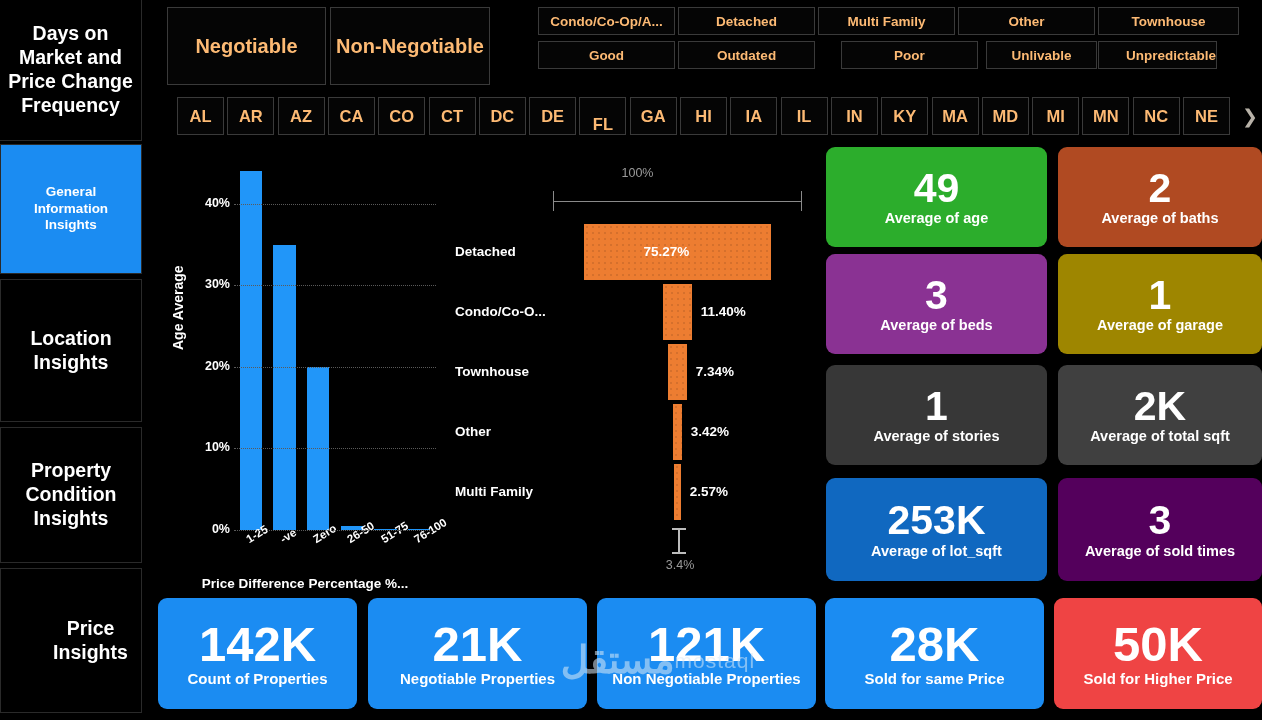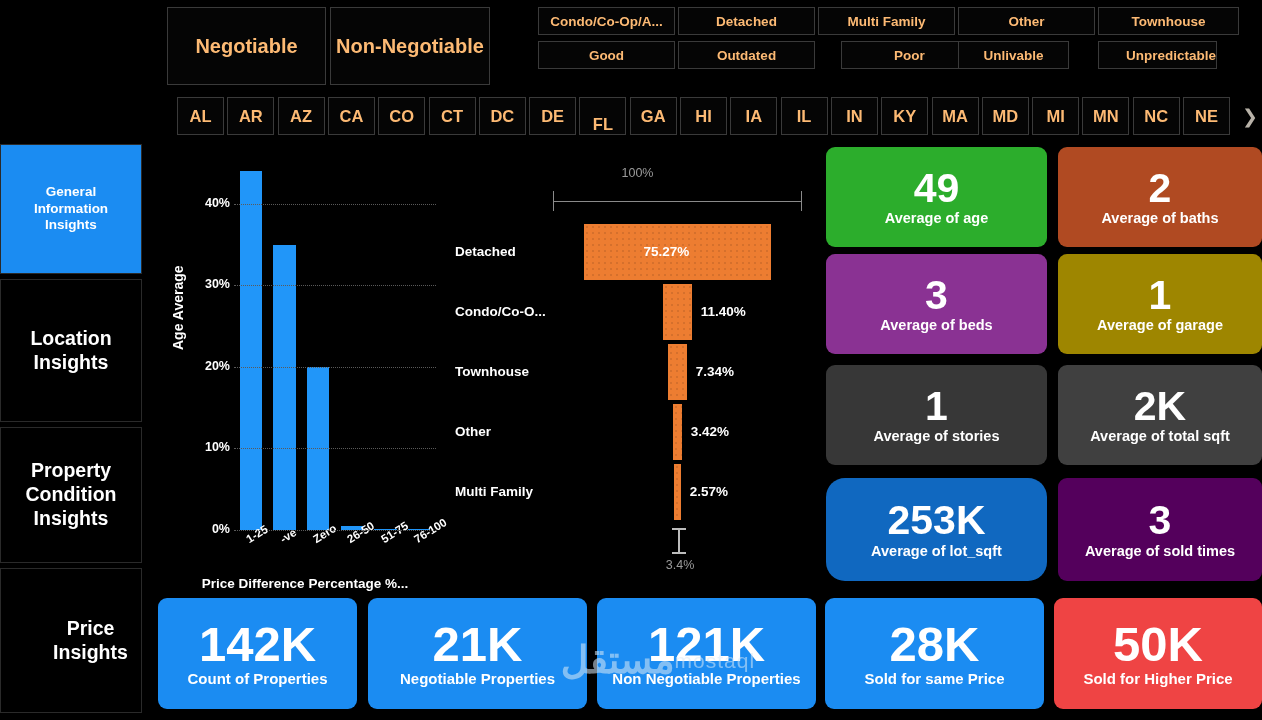--- a/index.html
+++ b/index.html
@@ -214,20 +214,23 @@
   }
   #watermark .wm-ar { font-size: 38px; font-weight: bold; line-height: 1; direction: rtl; }
   #watermark .wm-en { font-size: 21px; letter-spacing: 1px; margin-top: 2px; }
 </style>
 </head>
 <body>
 
 <div id="app">
 
   <div id="sidebar">
+    <div class="nav-item title">
+      <span>Days on Market and Price Change Frequency</span>
+    </div>
     <div class="nav-item n1">
       <span>General Information Insights</span>
     </div>
     <div class="nav-item n2">
       <span>Location Insights</span>
     </div>
     <div class="nav-item n3">
       <span>Property Condition Insights</span>
     </div>
     <div class="nav-item n4">
@@ -264,21 +267,21 @@
   <div id="cond-slicer">
       <div class="slicer-btn cond-btn" style="left:538px;width:137px;">
         <span>Good</span>
       </div>
       <div class="slicer-btn cond-btn" style="left:678px;width:137px;">
         <span>Outdated</span>
       </div>
       <div class="slicer-btn cond-btn" style="left:841px;width:137px;">
         <span>Poor</span>
       </div>
-      <div class="slicer-btn cond-btn" style="left:958px;width:111px;justify-content:center;">
+      <div class="slicer-btn cond-btn" style="left:986px;width:111px;justify-content:center;">
         <span>Unlivable</span>
       </div>
       <div class="slicer-btn cond-btn" style="left:1098px;width:119px;justify-content:flex-end;">
         <span>Unpredictable</span>
       </div>
     </div>
   <div id="state-slicer">
       <div class="slicer-btn state-btn" style="left:177px;width:47px;">
         <span>AL</span>
       </div>
@@ -438,21 +441,21 @@
         <div class="kpi-label">Average of garage</div>
       </div>
       <div class="kpi" style="left:826px;top:365px;width:221px;height:100px;background:#373737;">
         <div class="kpi-value">1</div>
         <div class="kpi-label">Average of stories</div>
       </div>
       <div class="kpi" style="left:1058px;top:365px;width:204px;height:100px;background:#404040;">
         <div class="kpi-value">2K</div>
         <div class="kpi-label">Average of total  sqft</div>
       </div>
-      <div class="kpi" style="left:826px;top:478px;width:221px;height:103px;background:#1068C0;border-radius:19px;">
+      <div class="kpi" style="left:826px;top:478px;width:221px;height:103px;background:#1068C0;">
         <div class="kpi-value">253K</div>
         <div class="kpi-label">Average of lot_sqft</div>
       </div>
       <div class="kpi" style="left:1058px;top:478px;width:204px;height:103px;background:#54005C;">
         <div class="kpi-value">3</div>
         <div class="kpi-label">Average of sold  times</div>
       </div>
     </div>
   <div id="kpi-bottom">
       <div class="kpi big" style="left:158px;top:598px;width:199px;height:111px;background:#1B8CF2;">

